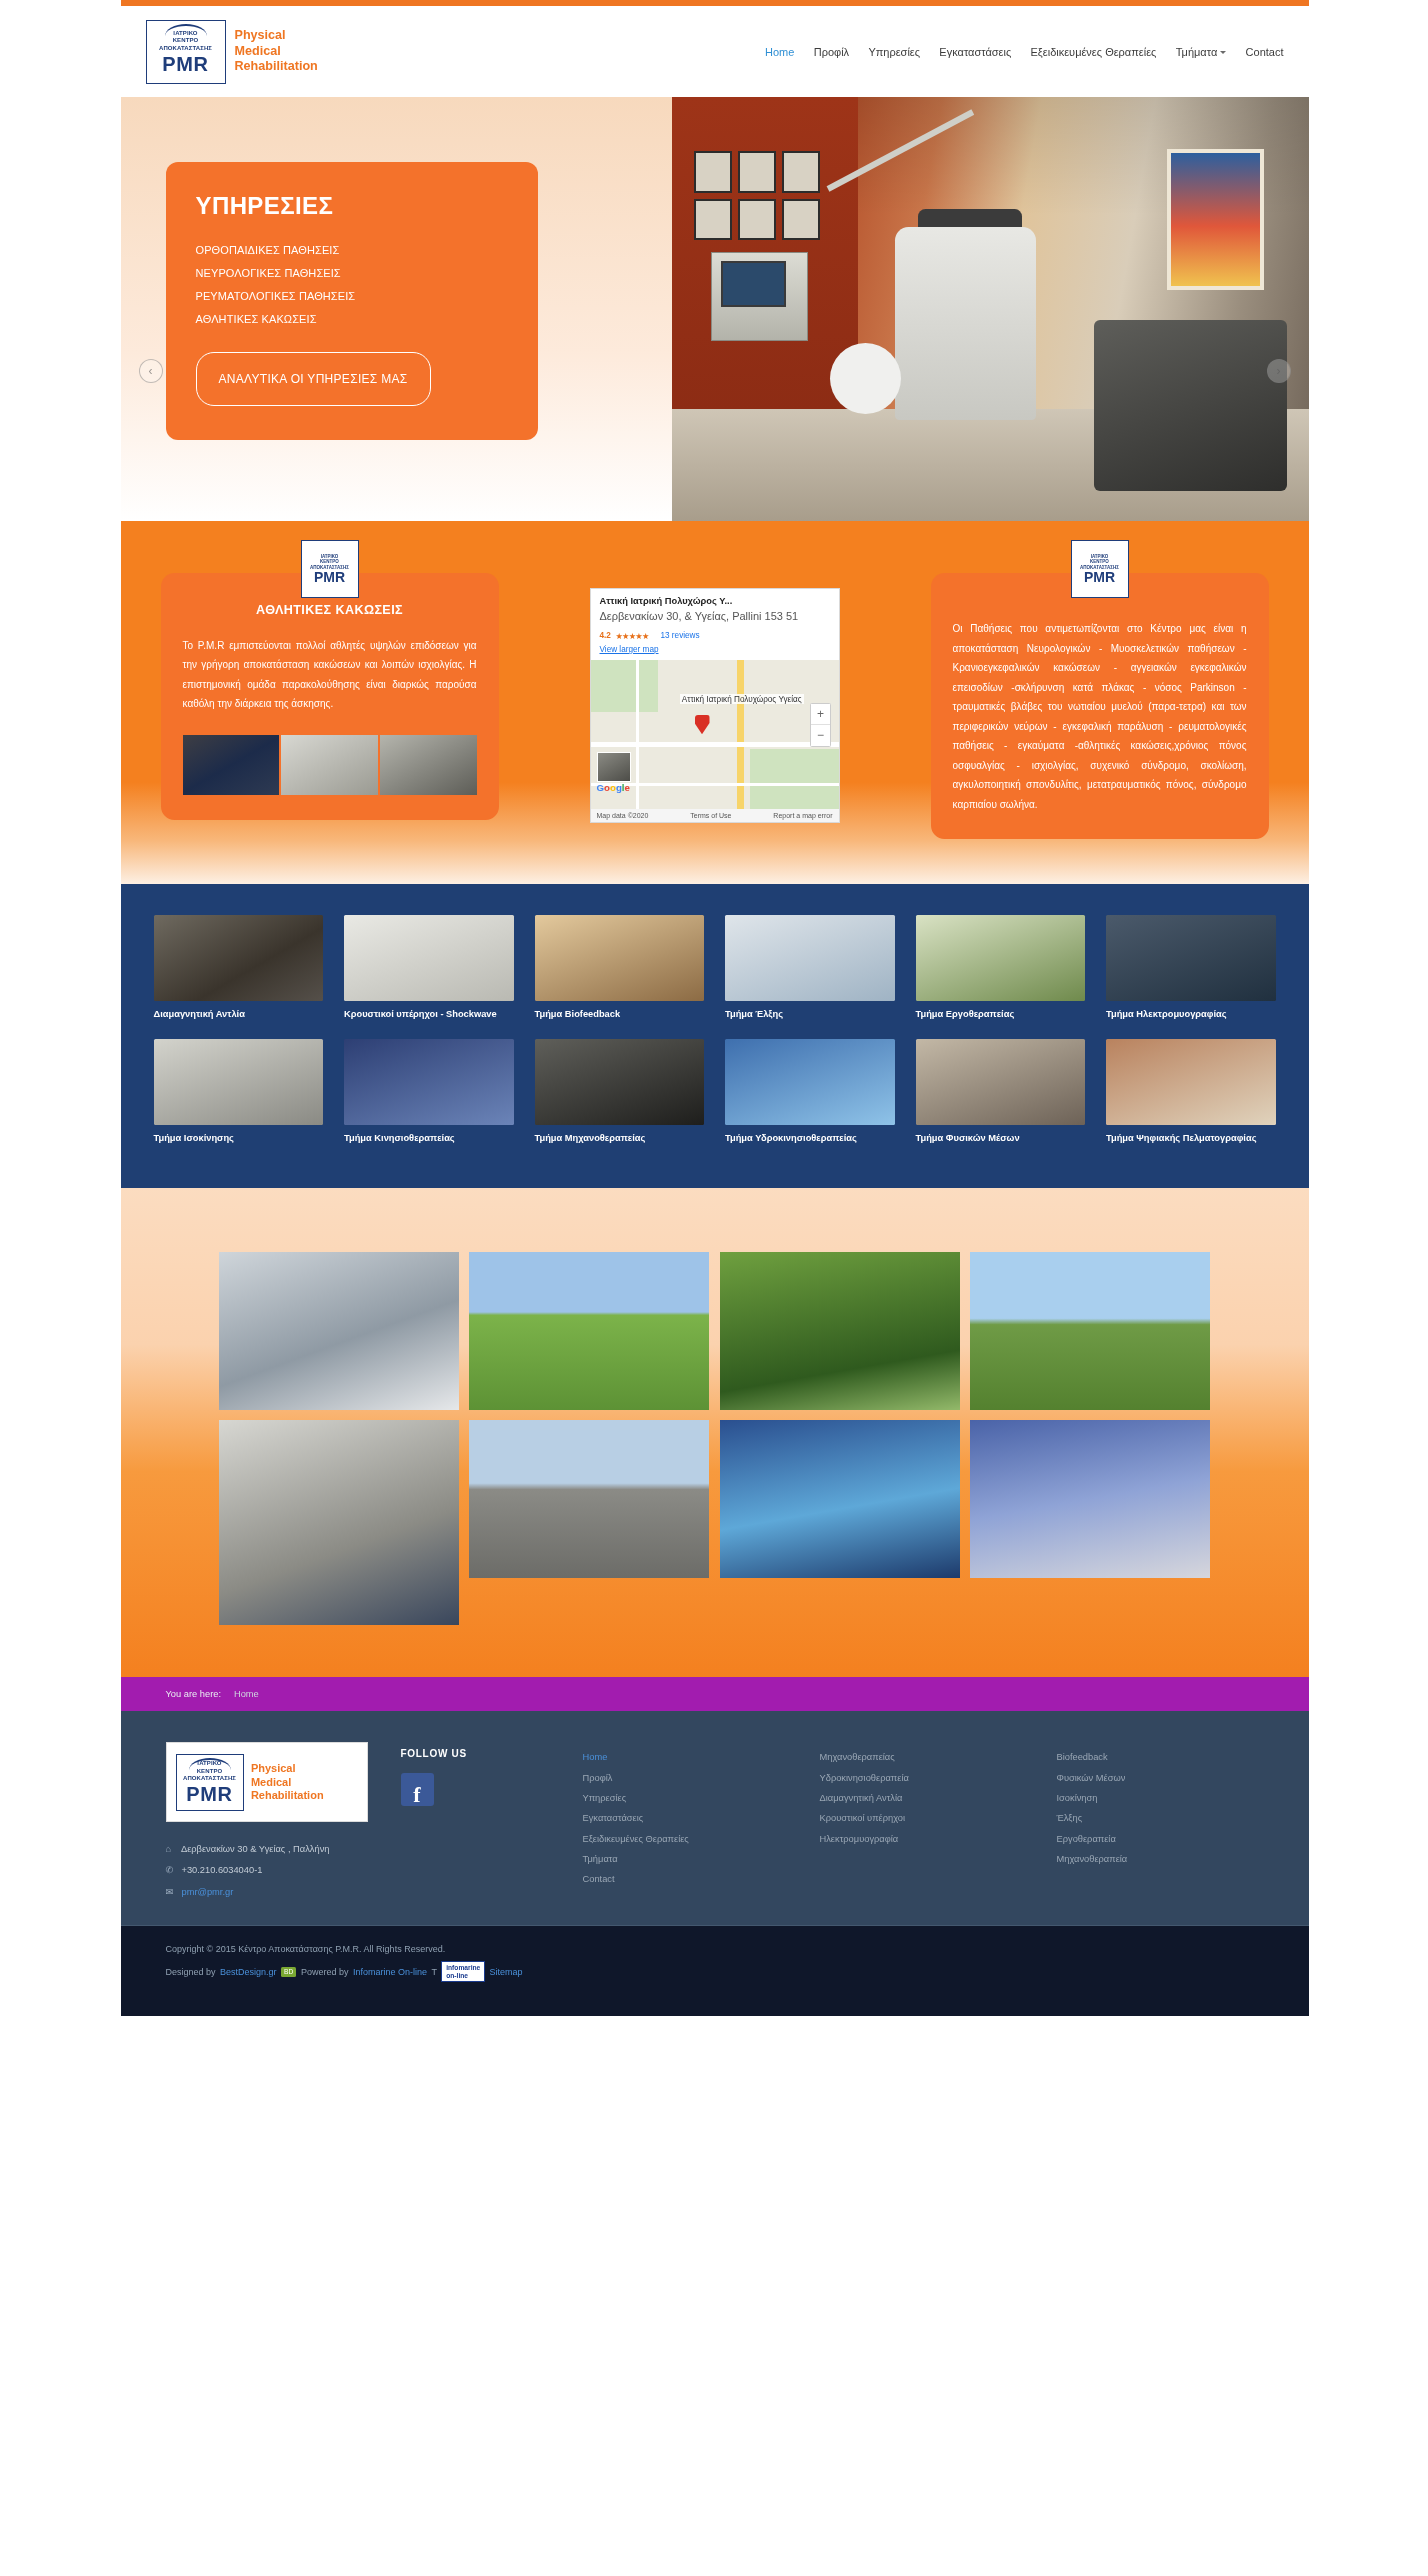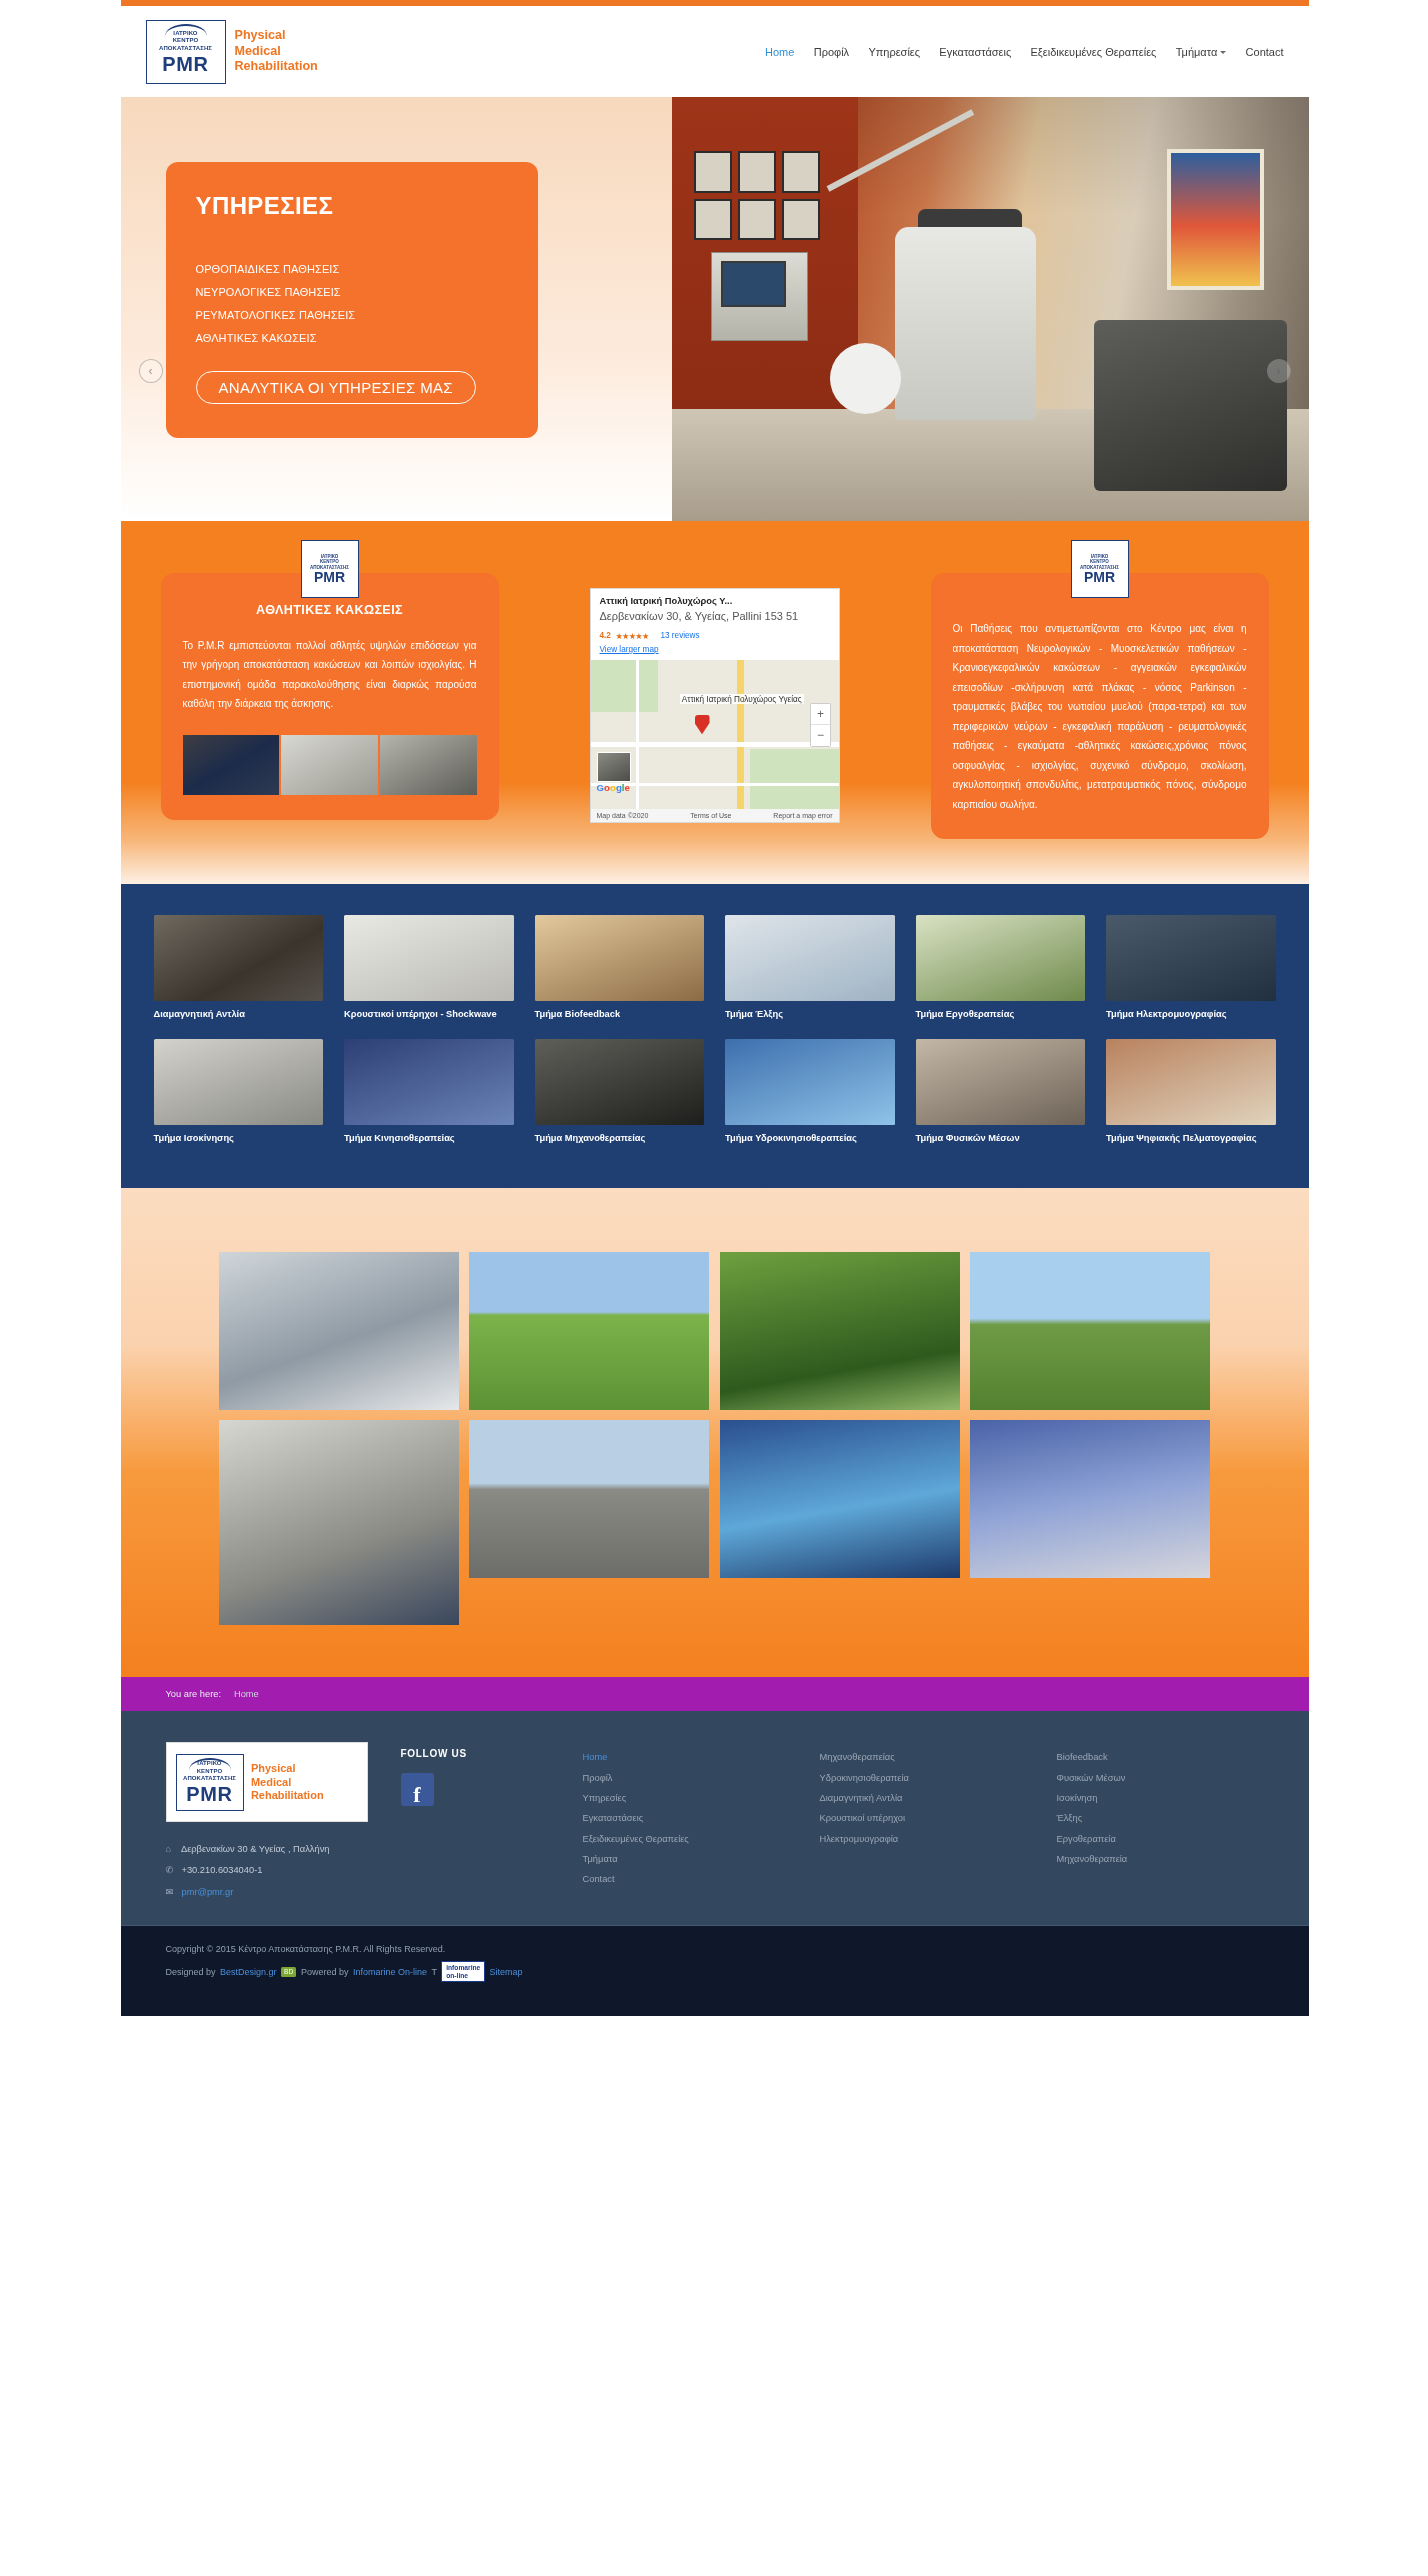--- a/index.html
+++ b/index.html
@@ -183,35 +183,35 @@
     width: 372px;
     background: #f4722b;
     border-radius: 12px;
     padding: 30px 30px 34px 30px;
     color: #fff;
   }
   .hero-card h2 {
     font-size: 24px;
     font-weight: bold;
     letter-spacing: 0.4px;
-    margin-bottom: 38px;
+    margin-bottom: 19px;
   }
   .hero-card ul { list-style: none; }
   .hero-card li {
     font-size: 11px;
     line-height: 2.1;
     letter-spacing: 0.1px;
   }
   .hero-btn {
     display: inline-block;
     margin-top: 21px;
     border: 1.5px solid #fff;
     border-radius: 18px;
-    padding: 7px 22px;
-    font-size: 15px;
+    padding: 19px 22px;
+    font-size: 12px;
     letter-spacing: 0.3px;
     color: #fff;
     background: transparent;
     cursor: pointer;
     font-family: inherit;
   }
   .hero-arrow {
     position: absolute;
     top: 262px;
     width: 24px; height: 24px;

